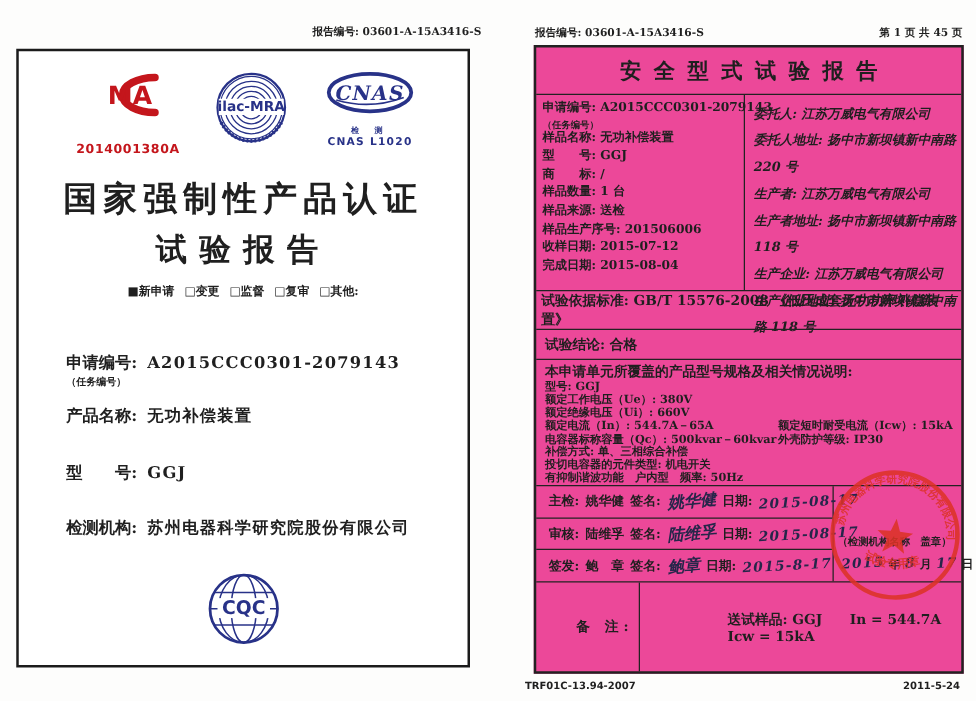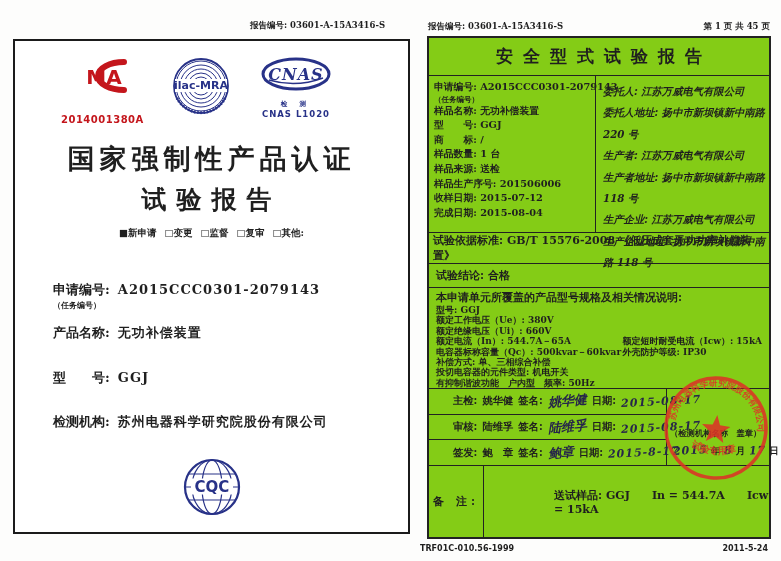--- a/index.html
+++ b/index.html
@@ -5,21 +5,21 @@
   html,body{margin:0;padding:0;}
   body{
     width:781px;height:561px;position:relative;overflow:hidden;
     background:#fdfdfc;color:#1f1f1f;
     font-family:"DejaVu Sans",sans-serif;
   }
   .serif{font-family:"DejaVu Serif","Liberation Serif",serif;}
 
   
   .lp-header{position:absolute;top:20px;left:250px;font-size:8.5px;font-weight:700;}
-  .lp-border{position:absolute;left:13px;top:39px;width:397px;height:495px;
+  .lp-border{position:absolute;left:13px;top:39px;width:363px;height:495px;
     border:2px solid #1b1b1b;box-sizing:border-box;background:#fff;}
   .lp-logos{position:absolute;top:14px;left:46px;width:272px;display:flex;
     justify-content:space-between;align-items:flex-start;}
   .logo-block{text-align:center;}
   .cma-num{color:#c4161c;font-size:10px;font-weight:700;letter-spacing:.5px;margin-top:13px;}
   .cnas-sub{color:#283288;font-size:6.5px;letter-spacing:5px;font-weight:700;margin-top:1px;}
   .cnas-code{color:#283288;font-size:8.5px;font-weight:700;letter-spacing:1px;}
   .lp-title1{position:absolute;top:100px;left:0;width:100%;text-align:center;
     font-size:27px;font-weight:700;letter-spacing:5px;}
   .lp-title2{position:absolute;top:142px;left:0;width:100%;text-align:center;
@@ -29,21 +29,21 @@
   .lp-field{position:absolute;left:38px;font-size:13px;font-weight:700;white-space:nowrap;}
   .lp-field .val{margin-left:8px;letter-spacing:1px;}
   .lp-note{position:absolute;left:38px;top:259px;font-size:8px;font-weight:700;}
   .lp-cqc{position:absolute;left:50%;transform:translateX(-50%);top:416px;}
 
   
   .rp-header-left{position:absolute;top:21px;left:428px;font-size:8.5px;font-weight:700;}
   .rp-header-right{position:absolute;top:21px;right:11px;font-size:8.5px;font-weight:700;}
   .rp-table{position:absolute;left:427px;top:36px;width:344px;height:503px;
     border:2px solid #222;box-sizing:border-box;display:flex;flex-direction:column;
-    background:#84cc16;font-family:"DejaVu Serif","Liberation Serif",serif;}
+    background:#ec4899;font-family:"DejaVu Serif","Liberation Serif",serif;}
   .rt-title{height:37px;flex:none;border-bottom:1.5px solid #222;display:flex;
     align-items:center;justify-content:center;font-size:17px;font-weight:700;
     letter-spacing:10px;text-indent:10px;}
   .rt-info{height:156px;flex:none;border-bottom:1.5px solid #222;display:flex;}
   .rt-info-left{width:167px;flex:none;border-right:1.5px solid #222;
     padding:4px 0 0 5px;box-sizing:border-box;}
   .il-line{font-size:9.8px;font-weight:700;line-height:14.6px;white-space:nowrap;}
   .il-note{font-size:7.5px;font-weight:700;line-height:9px;}
   .rt-info-right{flex:1;padding:5px 4px 0 7px;box-sizing:border-box;font-style:italic;}
   .ir-line{font-size:10.3px;font-weight:700;line-height:21.4px;}
@@ -51,36 +51,36 @@
     align-items:center;padding-left:4px;font-size:11px;font-weight:700;}
   .rt-concl{height:23px;flex:none;border-bottom:1.5px solid #222;display:flex;
     align-items:center;padding-left:7px;font-size:11px;font-weight:700;}
   .rt-cover{height:101px;flex:none;border-bottom:1.5px solid #222;
     padding:2px 0 0 7px;box-sizing:border-box;}
   .cover-title{font-size:11px;font-weight:700;line-height:15px;}
   .spec-line{display:flex;font-size:9px;font-weight:700;line-height:10.4px;white-space:nowrap;}
   .spec-left{width:56%;flex:none;}
   .rt-sig{height:76px;flex:none;border-bottom:1.5px solid #222;display:flex;}
   .sig-left{width:237px;flex:none;border-right:1.5px solid #222;display:flex;flex-direction:column;}
-  .sig-row{flex:1;display:flex;align-items:center;padding-left:24px;gap:5px;
+  .sig-row{flex:1;display:flex;align-items:center;padding-left:10px;gap:5px;
     font-size:10.3px;font-weight:700;white-space:nowrap;}
   .sig-row + .sig-row{border-top:1.5px solid #222;}
   .hand{font-style:italic;font-weight:700;color:#26264a;display:inline-block;
     transform:rotate(-5deg);font-size:13px;}
   .hand-date{font-style:italic;font-weight:700;color:#26264a;display:inline-block;
     transform:rotate(-3deg);font-size:11px;letter-spacing:1px;}
   .stamp-cell{flex:1;position:relative;overflow:visible;}
   .stamp-caption{position:absolute;bottom:26px;left:3px;font-size:8.3px;
     font-weight:700;white-space:nowrap;}
   .stamp-dateline{position:absolute;bottom:7px;left:6px;font-size:9.5px;
     font-weight:700;white-space:nowrap;}
   .stamp-svg{position:absolute;top:-16px;left:-6px;opacity:.87;transform:rotate(6deg);}
   .rt-remark{flex:1;display:flex;}
   .remark-label{width:54px;flex:none;border-right:1.5px solid #222;display:flex;
-    align-items:center;justify-content:center;font-size:11px;font-weight:700;letter-spacing:4px;}
+    align-items:center;justify-content:center;font-size:11px;font-weight:700;letter-spacing:4px;margin-left:28px;}
   .remark-value{flex:1;display:flex;align-items:center;padding-left:70px;
     font-size:11px;font-weight:700;}
   .rp-footer-left{position:absolute;top:544px;left:420px;font-size:8px;font-weight:700;}
   .rp-footer-right{position:absolute;top:544px;right:13px;font-size:8px;font-weight:700;}
 </style>
 </head>
 <body>
 
 <div class="lp-header serif">报告编号: 03601-A-15A3416-S</div>
 
@@ -295,14 +295,14 @@
       </svg>
     </div>
   </div>
 
   <div class="rt-remark">
     <div class="remark-label">备 注:</div>
     <div class="remark-value">送试样品: GGJ　　In = 544.7A　　Icw = 15kA</div>
   </div>
 </div>
 
-<div class="rp-footer-left">TRF01C-010.56-1999</div>
+<div class="rp-footer-left">TRF01C-13.94-2007</div>
 <div class="rp-footer-right">2011-5-24</div>
 
 </body></html>

